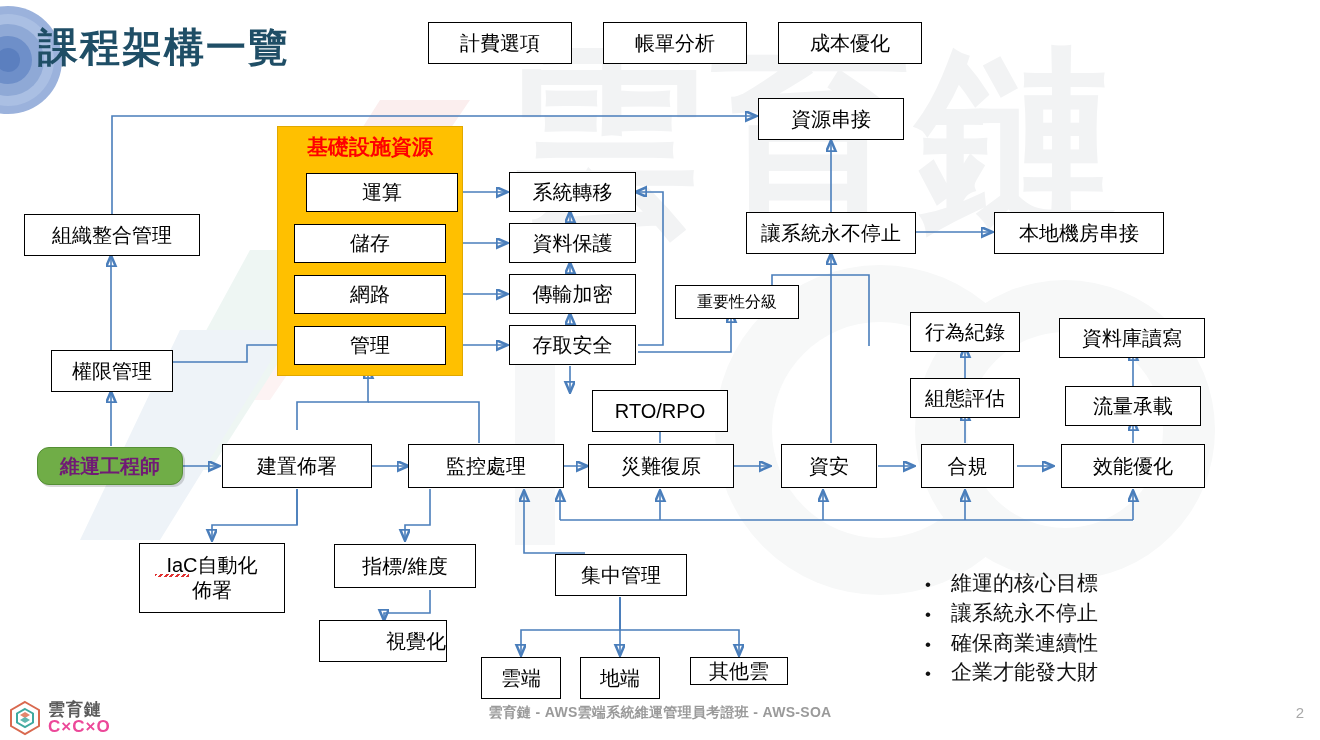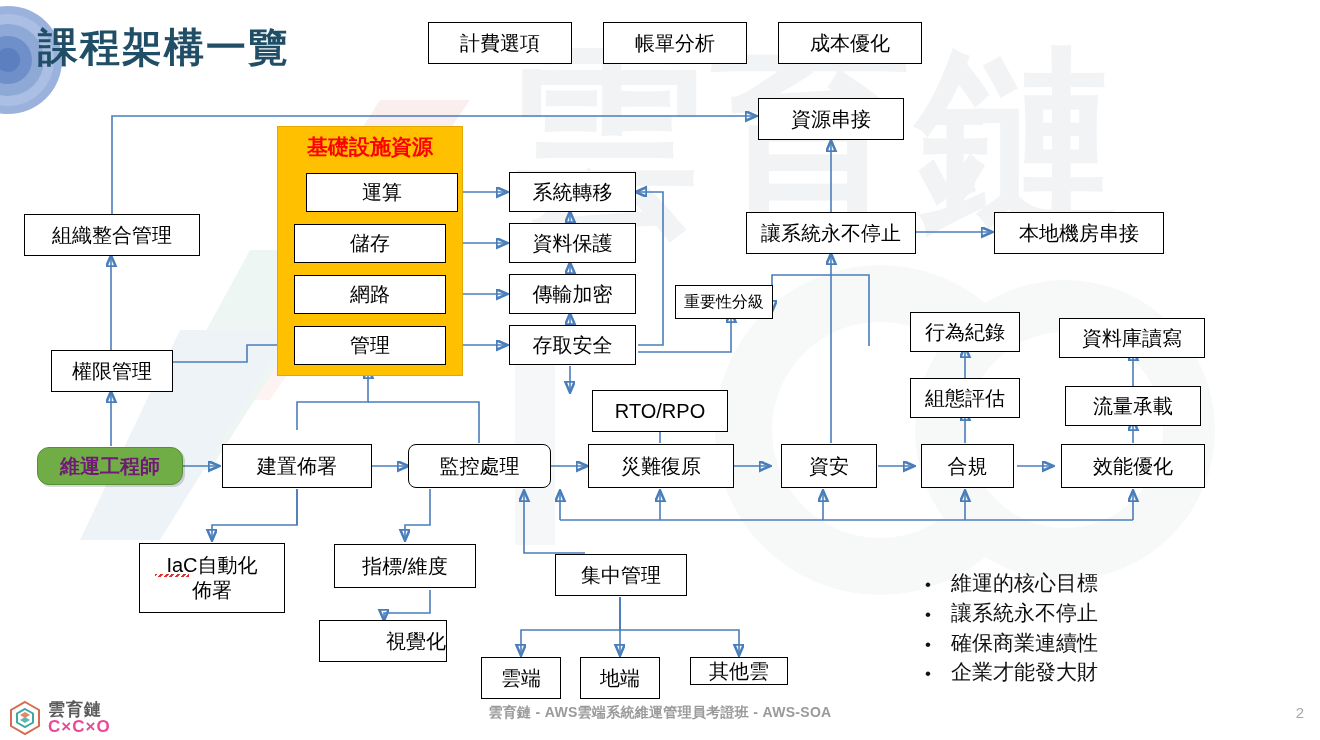--- a/index.html
+++ b/index.html
@@ -295,21 +295,21 @@
     <span>存取安全</span>
   </div>
 
   <div class="node" style="left:746px; top:212px; width:170px; height:42px;">
     <span>讓系統永不停止</span>
   </div>
   <div class="node" style="left:994px; top:212px; width:170px; height:42px;">
     <span>本地機房串接</span>
   </div>
 
-  <div class="node small" style="left:675px; top:285px; width:98px; height:34px;">
+  <div class="node small" style="left:675px; top:285px; width:124px; height:34px;">
     <span>重要性分級</span>
   </div>
 
   <div class="node" style="left:592px; top:390px; width:136px; height:42px;">
     <span>RTO/RPO</span>
   </div>
 
   <div class="node" style="left:910px; top:312px; width:110px; height:40px;">
     <span>行為紀錄</span>
   </div>
@@ -319,21 +319,21 @@
   <div class="node" style="left:1059px; top:318px; width:146px; height:40px;">
     <span>資料庫讀寫</span>
   </div>
   <div class="node" style="left:1065px; top:386px; width:136px; height:40px;">
     <span>流量承載</span>
   </div>
 
   <div class="node" style="left:222px; top:444px; width:150px; height:44px;">
     <span>建置佈署</span>
   </div>
-  <div class="node" style="left:408px; top:444px; width:143px; height:44px;border-radius:8px;">
+  <div class="node" style="left:408px; top:444px; width:156px; height:44px;">
     <span>監控處理</span>
   </div>
   <div class="node" style="left:588px; top:444px; width:146px; height:44px;">
     <span>災難復原</span>
   </div>
   <div class="node" style="left:781px; top:444px; width:96px; height:44px;">
     <span>資安</span>
   </div>
   <div class="node" style="left:921px; top:444px; width:93px; height:44px;">
     <span>合規</span>

